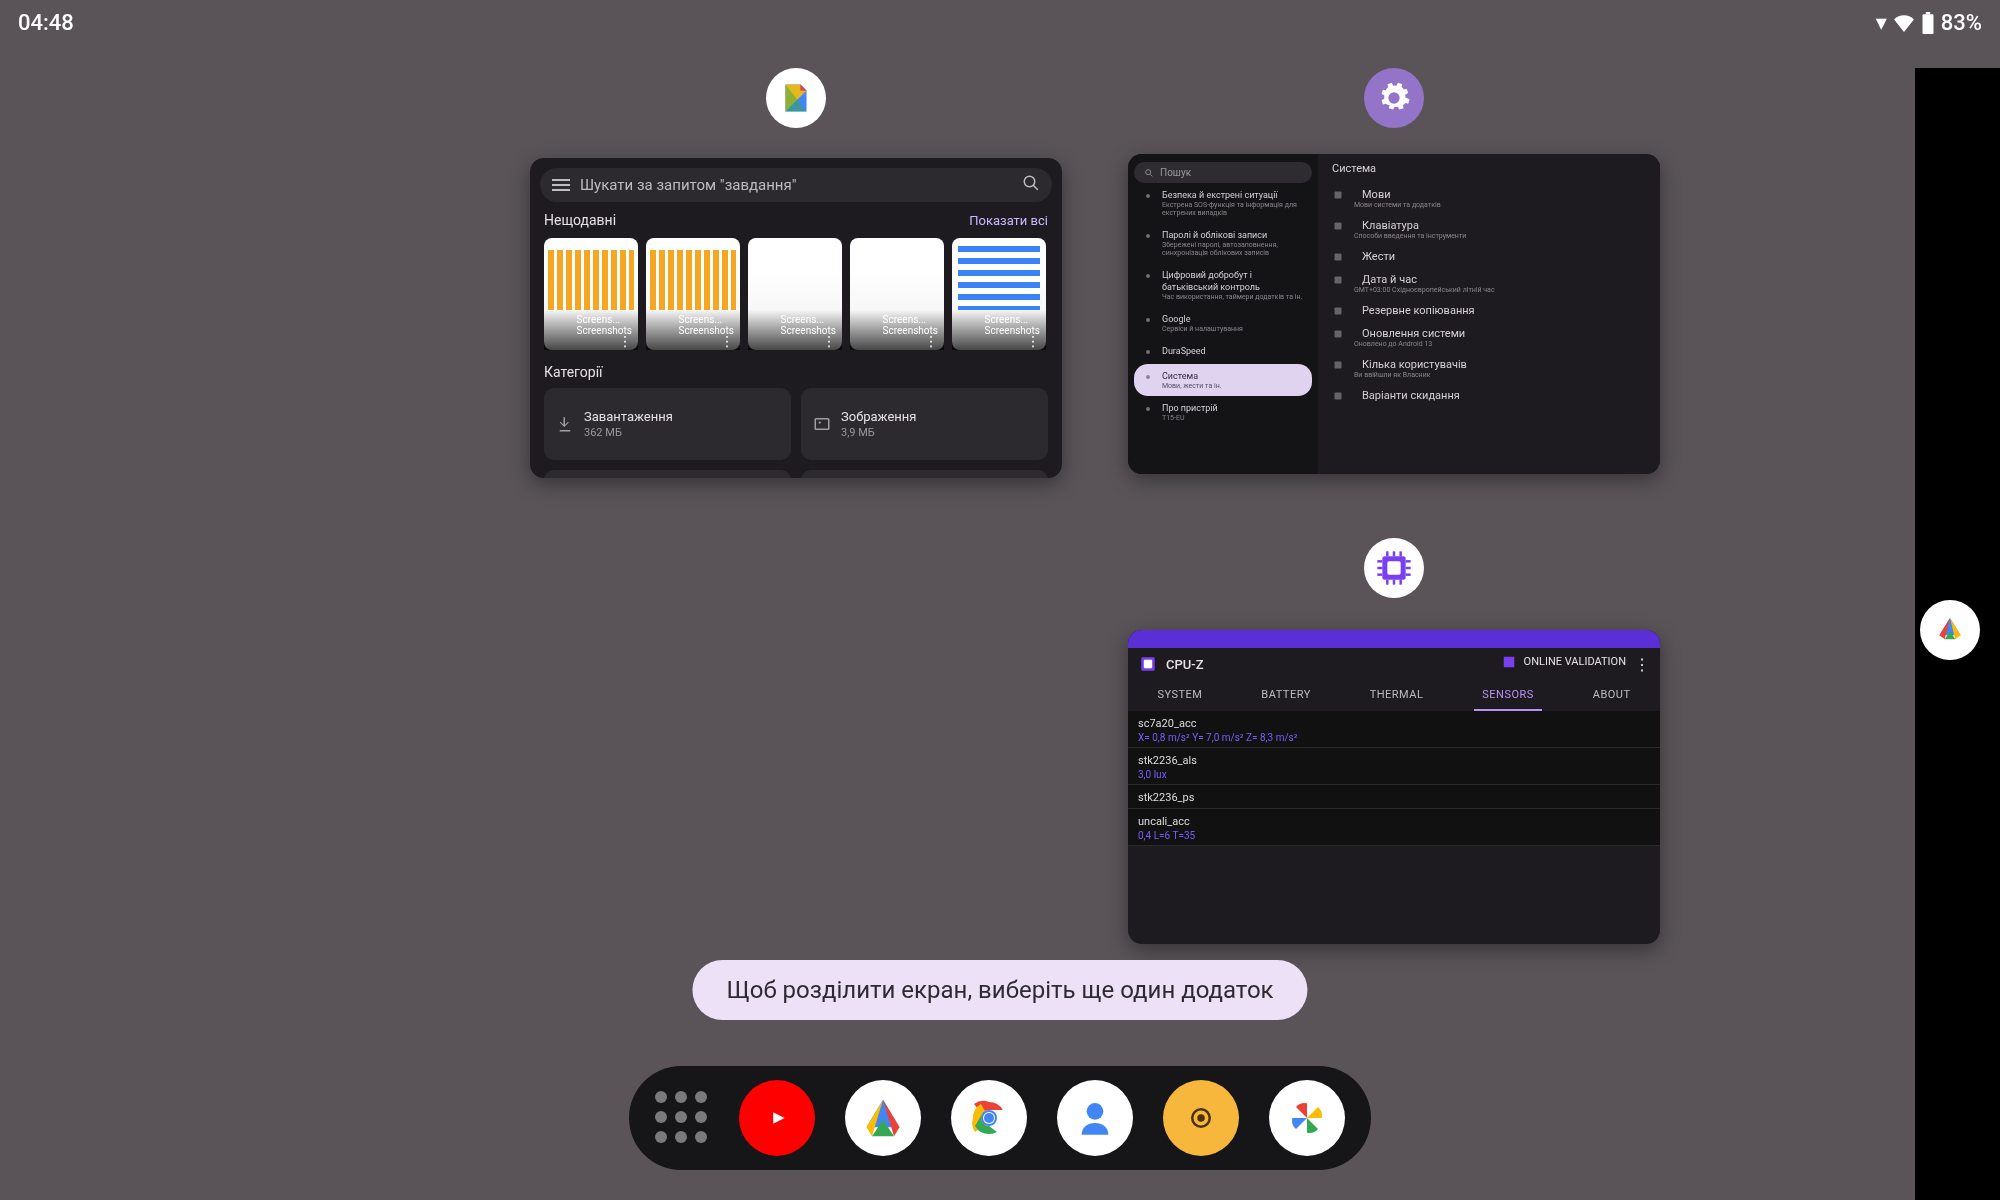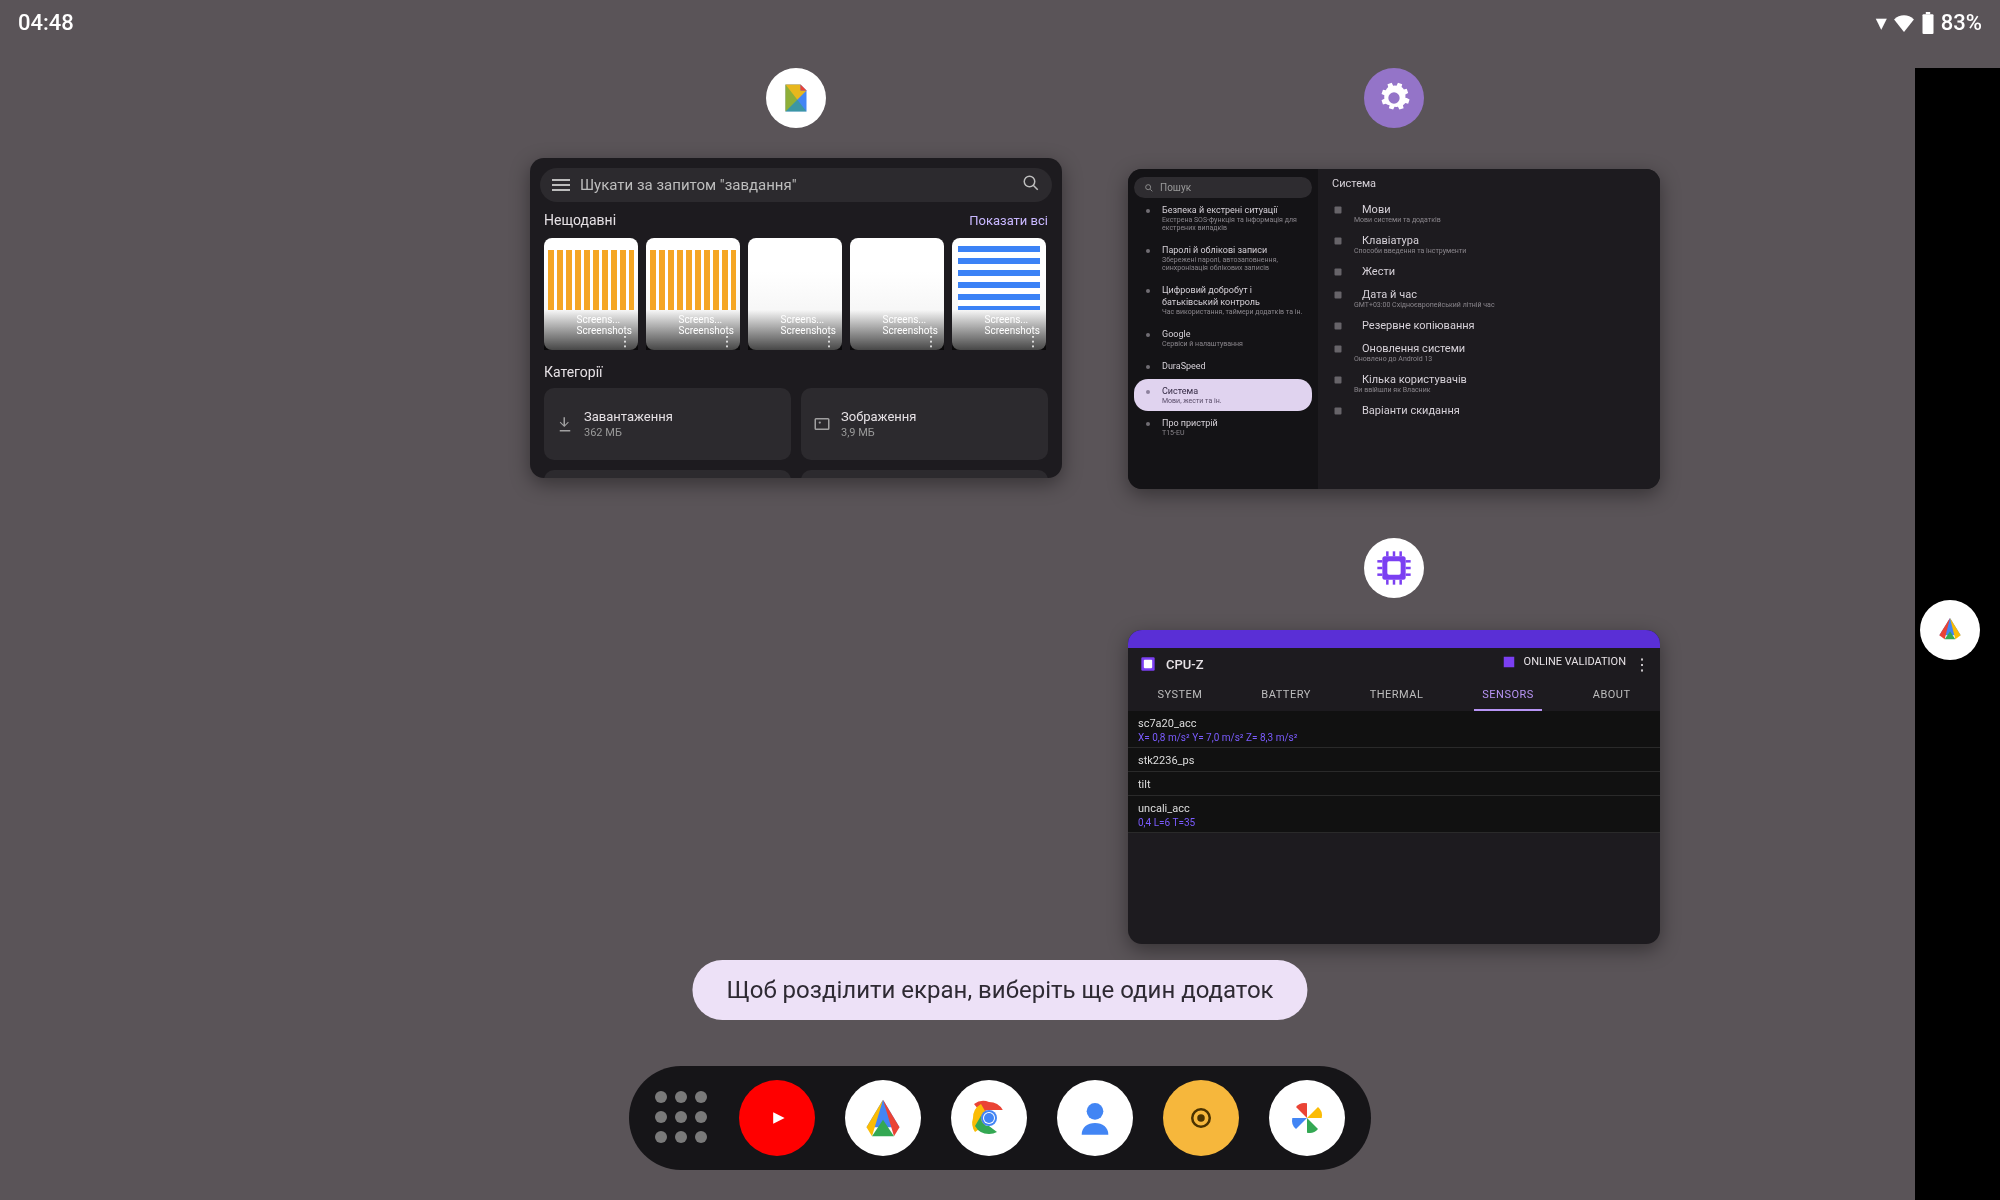--- a/index.html
+++ b/index.html
@@ -81,21 +81,21 @@
   .thumb.list::before { content:"";position:absolute;inset:8px 6px 40px;background:repeating-linear-gradient(#3b82f6 0 6px,#fff 6px 12px); }
   .thumb .cap { position:absolute;bottom:0;left:0;right:0;padding:4px 6px;background:linear-gradient(transparent,rgba(0,0,0,.7));color:#fff;font-size:10px;display:flex;justify-content:space-between;align-items:flex-end;flex-direction:column; }
   .thumb .dots { font-size:14px;line-height:10px; }
   .cat-title { color:#e6e1e5;font-size:14px;margin:14px 0 8px; }
   .cat-grid { display:grid;grid-template-columns:1fr 1fr;gap:10px; }
   .cat { background:#2c2a2e;border-radius:10px;padding:21px 12px;display:flex;gap:10px;align-items:center;color:#e6e1e5;font-size:13px; }
   .cat .sub { color:#9a9a9a;font-size:11px;display:block;margin-top:2px; }
   .cat .ic { width:18px;height:18px;opacity:.8; }
 
   
-  .settings-card { left:1128px; top:139px; height:320px; display:flex; font-size:10px; }
+  .settings-card { left:1128px; top:124px; height:320px; display:flex; font-size:10px; }
   .set-left { width:190px;background:#141316;padding:8px 6px; }
   .set-search { background:#2e2c30;border-radius:14px;padding:5px 10px;color:#9a9a9a;font-size:10px;display:flex;align-items:center;gap:6px; }
   .set-item { display:flex;gap:8px;padding:6px 8px;color:#d6d1d8;align-items:flex-start; }
   .set-item .t { font-size:9px;line-height:11px; }
   .set-item .s { font-size:7px;color:#8a868c;display:block; }
   .set-item.sel { background:#e0d3ef;border-radius:14px;color:#342a44; }
   .set-item.sel .s { color:#5a4d6a; }
   .set-item .ic { width:12px;height:12px;flex:0 0 12px;opacity:.8;margin-top:1px; }
   .set-right { flex:1;background:#1d1b1f;padding:8px 14px; }
   .set-right h4 { font-size:11px;font-weight:400;color:#d6d1d8;margin-bottom:8px; }
@@ -433,22 +433,22 @@
     </div>
     <div class="cpuz-tabs" id="cpuz-tabs">
         <span class="tab">SYSTEM</span>
         <span class="tab">BATTERY</span>
         <span class="tab">THERMAL</span>
         <span class="tab active">SENSORS</span>
         <span class="tab">ABOUT</span>
       </div>
     <div class="cpuz-rows" id="cpuz-rows">
         <div class="cpuz-row"><span>sc7a20_acc</span><span class="v">X= 0,8 m/s²   Y= 7,0 m/s²   Z= 8,3 m/s²</span></div>
+        <div class="cpuz-row"><span>stk2236_als</span><span class="v">3,0 lux</span></div>
         <div class="cpuz-row"><span>stk2236_ps</span></div>
-        <div class="cpuz-row"><span>tilt</span></div>
         <div class="cpuz-row"><span>uncali_acc</span><span class="v">0,4 L=6 T=35</span></div>
       </div>
   </div>
 
 </div>
 
 <div class="toast">Щоб розділити екран, виберіть ще один додаток</div>
 
 <div class="dock">
   <div class="grid-btn">

